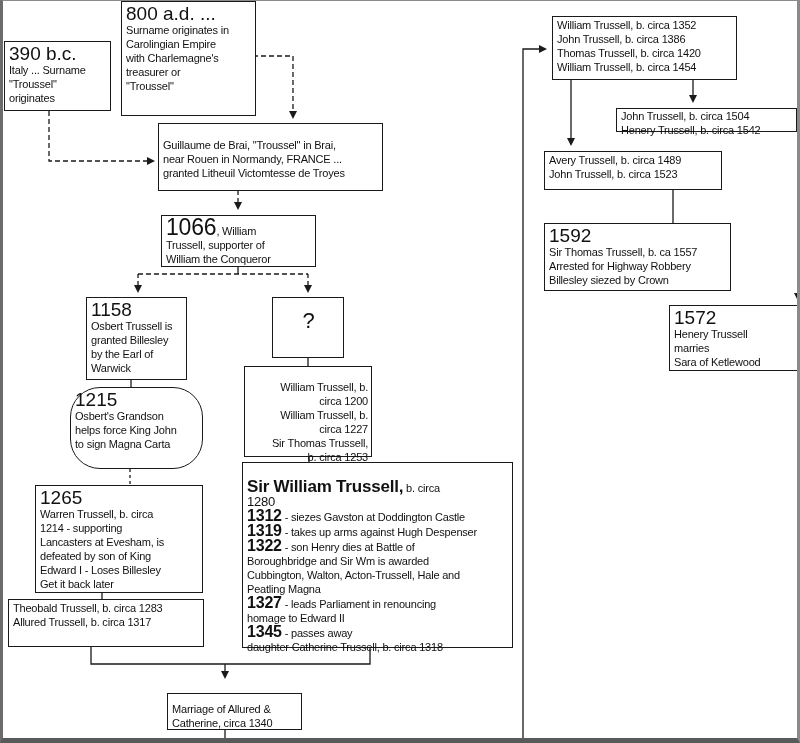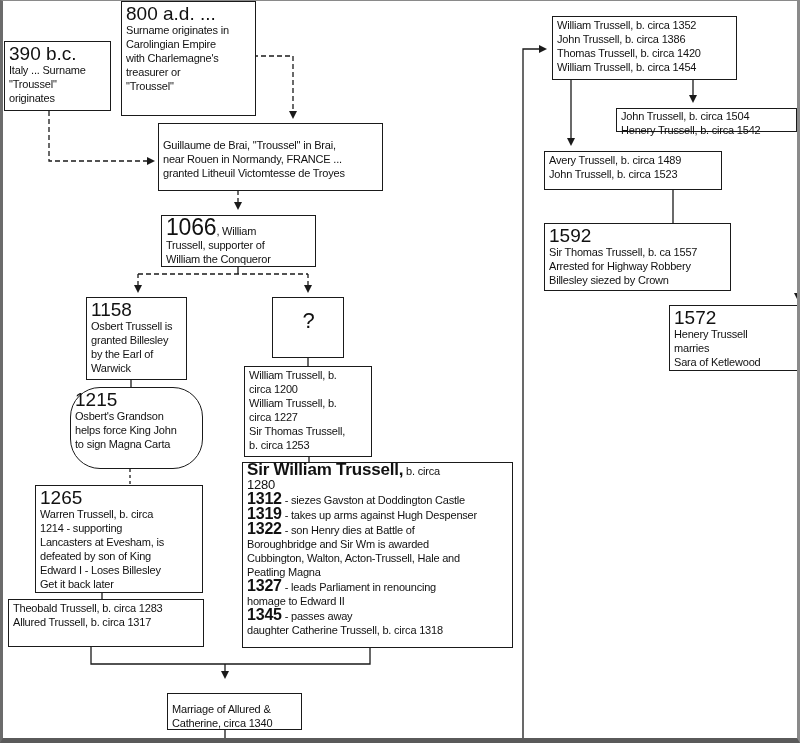--- a/index.html
+++ b/index.html
@@ -119,40 +119,40 @@
     <span class="qmark">?</span>
   </div>
 
   <div class="box" style="left:67px;top:386px;width:133px;height:82px;border-radius:30px;">
     <span class="yr">1215</span>
     <span class="line">Osbert's Grandson</span>
     <span class="line">helps force King John</span>
     <span class="line">to sign Magna Carta</span>
   </div>
 
-  <div class="box" style="left:241px;top:365px;width:128px;height:91px;padding-top:1px;">
+  <div class="box" style="left:241px;top:365px;width:128px;height:91px;padding-top:13px;text-align:right;">
     <span class="line">William Trussell, b.</span>
     <span class="line">circa 1200</span>
     <span class="line">William Trussell, b.</span>
     <span class="line">circa 1227</span>
     <span class="line">Sir Thomas Trussell,</span>
     <span class="line">b. circa 1253</span>
   </div>
 
   <div class="box" style="left:32px;top:484px;width:168px;height:108px;">
     <span class="yr">1265</span>
     <span class="line">Warren Trussell, b. circa</span>
     <span class="line">1214 -  supporting</span>
     <span class="line">Lancasters at Evesham, is</span>
     <span class="line">defeated by son of King</span>
     <span class="line">Edward I - Loses Billesley</span>
     <span class="line">Get it back later</span>
   </div>
 
-  <div class="box" style="left:239px;top:461px;width:271px;height:186px;padding-top:0;">
+  <div class="box" style="left:239px;top:461px;width:271px;height:186px;padding-top:17px;">
     <span class="line"><span class="big">Sir William Trussell,</span><span> b. circa</span></span>
     <span class="line" style="font-size:13px;">1280</span>
     <span class="line"><b>1312</b><span> - siezes Gavston at Doddington Castle</span></span>
     <span class="line"><b>1319</b><span> - takes up arms against Hugh Despenser</span></span>
     <span class="line"><b>1322</b><span> - son Henry dies at  Battle of</span></span>
     <span class="line">Boroughbridge and Sir Wm is awarded</span>
     <span class="line">Cubbington, Walton, Acton-Trussell, Hale and</span>
     <span class="line">Peatling Magna</span>
     <span class="line"><b>1327</b><span> - leads Parliament in renouncing</span></span>
     <span class="line">homage to Edward II</span>

